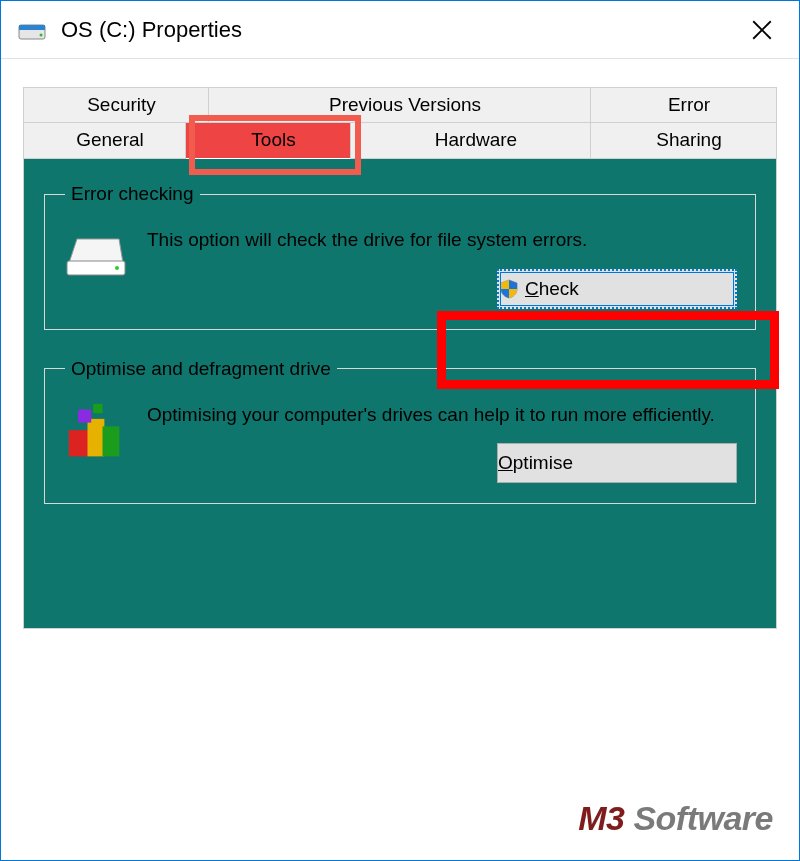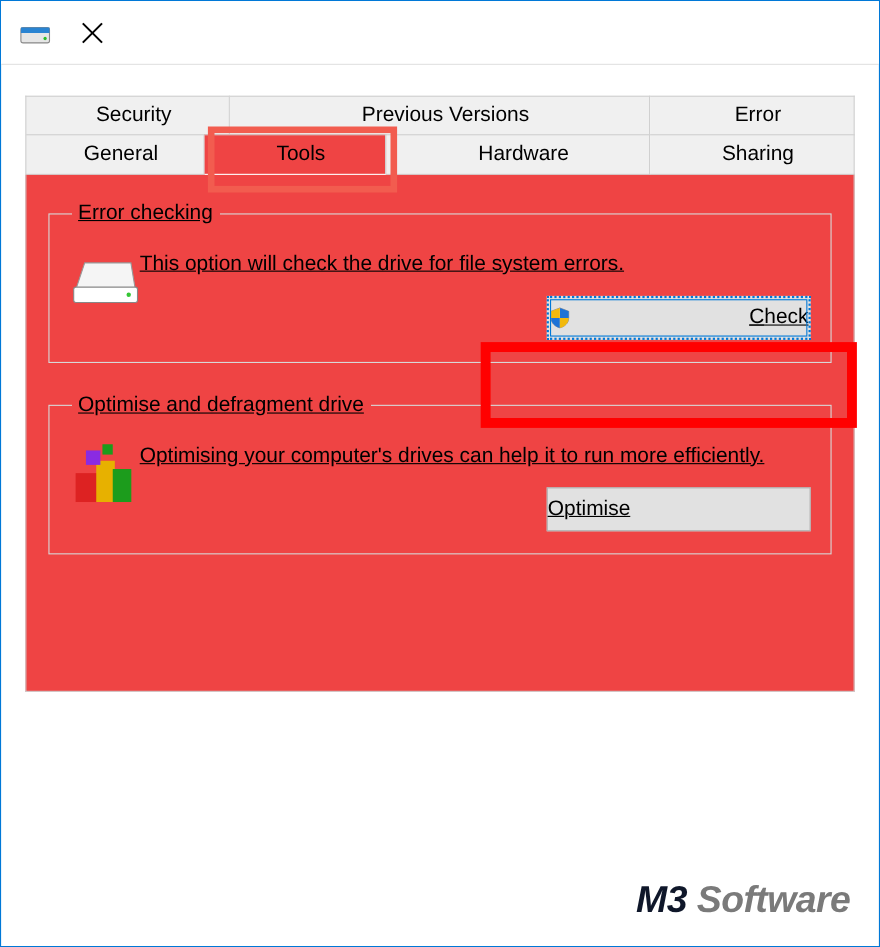--- a/index.html
+++ b/index.html
@@ -55,61 +55,61 @@
   .tab-row1 .tab { border-bottom: none; }
   .tab-active {
     background: #ef4444;
     border-bottom: 1px solid #ffffff;
     position: relative;
     z-index: 2;
   }
   .tab-body {
     border: 1px solid #d0d0d0;
     border-top: none;
-    background: #ef4444;
+    background: #0f766e;
     padding: 24px 20px 30px 20px;
     height: 470px;
     position: relative;
-    text-decoration: underline;
   }
   fieldset.group {
     border: 1px solid #d8d8d8;
     padding: 22px 18px 20px 18px;
     margin-bottom: 28px;
     position: relative;
   }
   fieldset.group legend {
     font-size: 19px;
     padding: 0 6px;
     margin-left: 2px;
     color: #000;
   }
   .group-inner {
     display: flex;
+    gap: 20px;
   }
   .group-inner .gicon {
     width: 64px; height: 52px; flex: 0 0 auto;
     display: flex; align-items: flex-start; justify-content: center;
   }
   .group-inner .text-and-btn {
     flex: 1;
     display: flex;
     flex-direction: column;
   }
   .desc { font-size: 19px; line-height: 1.35; }
   .btn-row { display: flex; justify-content: flex-end; margin-top: 16px; }
   .win-btn {
     min-width: 240px;
     height: 40px;
     background: #e1e1e1;
     border: 1px solid #adadad;
     font-size: 19px;
     display: inline-flex;
     align-items: center;
-    justify-content: space-between;
+    justify-content: flex-start;
     gap: 6px;
     cursor: pointer;
   }
   .win-btn .ul { text-decoration: underline; }
   .check-btn {
     border: 2px dotted #0078d7;
     outline: 1px solid #0078d7;
     outline-offset: -4px;
   }
   .shield {
@@ -132,36 +132,37 @@
   .check-hl { left: 436px; top: 310px; width: 342px; height: 78px; }
   .watermark {
     position: absolute;
     right: 26px;
     bottom: 22px;
     font-weight: 700;
     font-size: 34px;
     letter-spacing: -0.5px;
     font-style: italic;
   }
-  .watermark .m3 { color: #0f172a; font-style: italic; margin-left: 28px; }
+  .watermark .m3 { color: #7f1d1d; font-style: italic; margin-left: 28px; }
   .watermark .soft { color: #7a7a7a; font-style: italic; }
 </style>
 </head>
 <body>
 
 <div class="window">
 
   <div class="titlebar">
     <span class="icon">
       <svg viewBox="0 0 30 30" width="30" height="30">
         <rect x="2" y="10" width="26" height="14" rx="2" fill="#e6e6e6" stroke="#888"></rect>
         <rect x="2" y="10" width="26" height="5" fill="#2a84d2"></rect>
         <circle cx="24" cy="20" r="1.5" fill="#2bbd2b"></circle>
       </svg>
     </span>
+    <span class="title">OS (C:) Properties</span>
     <div class="close-btn">
       <svg viewBox="0 0 16 16" width="20" height="20">
         <line x1="1" y1="1" x2="15" y2="15" stroke="#000" stroke-width="1.5"></line>
         <line x1="15" y1="1" x2="1" y2="15" stroke="#000" stroke-width="1.5"></line>
       </svg>
     </div>
   </div>
 
   <div class="content">
     <div class="tabs-wrap">

